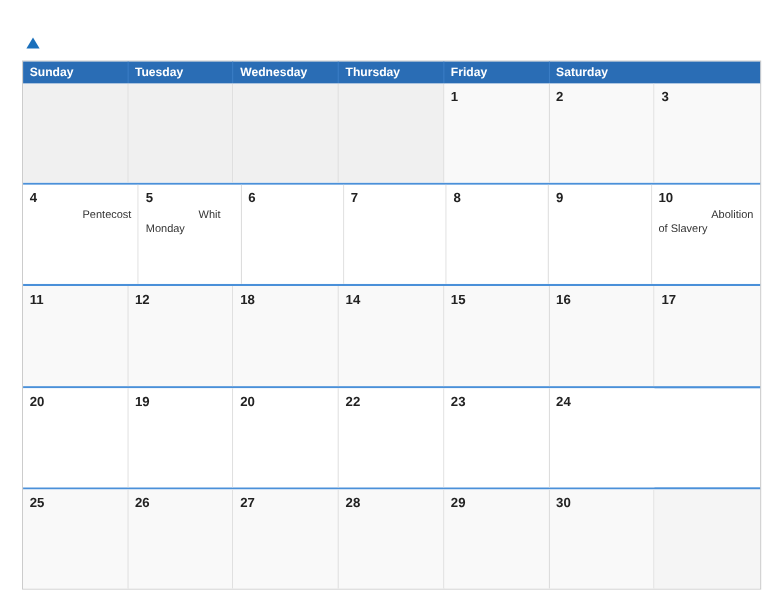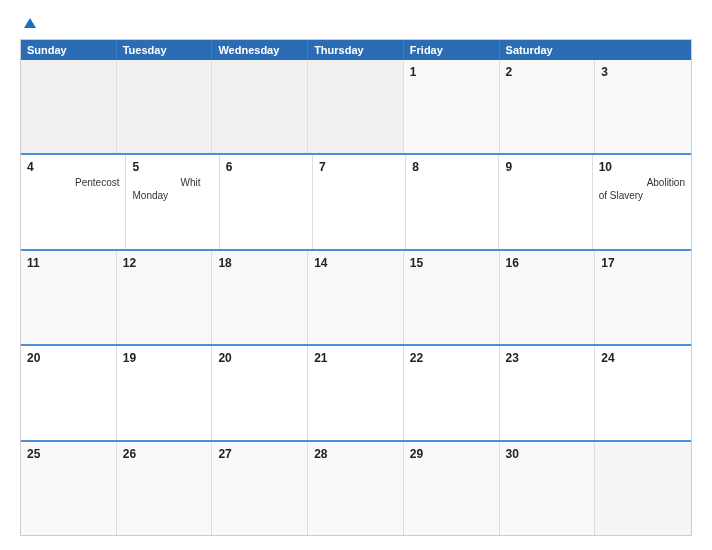--- a/index.html
+++ b/index.html
@@ -7,21 +7,21 @@
       width: 712px;
       height: 550px;
       background: #fff;
       font-family: Arial, sans-serif;
       overflow: hidden;
     }
 
     .page {
       width: 712px;
       height: 550px;
-      padding: 18px 20px 14px 20px;
+      padding: 34px 20px 14px 20px;
       display: flex;
       flex-direction: column;
     }
 
     
     .header {
       display: flex;
       align-items: center;
       justify-content: space-between;
       margin-bottom: 10px;
@@ -255,23 +255,20 @@
           <div class="day-cell">
             <span class="day-number">20</span>
           </div>
           <div class="day-cell">
             <span class="day-number">19</span>
           </div>
           <div class="day-cell">
             <span class="day-number">20</span>
           </div>
           <div class="day-cell">
-            <span class="day-number">21</span>
-          </div>
-          <div class="day-cell">
             <span class="day-number">22</span>
           </div>
           <div class="day-cell">
             <span class="day-number">23</span>
           </div>
           <div class="day-cell">
             <span class="day-number">24</span>
           </div>
         </div>
         <div class="week-row">

